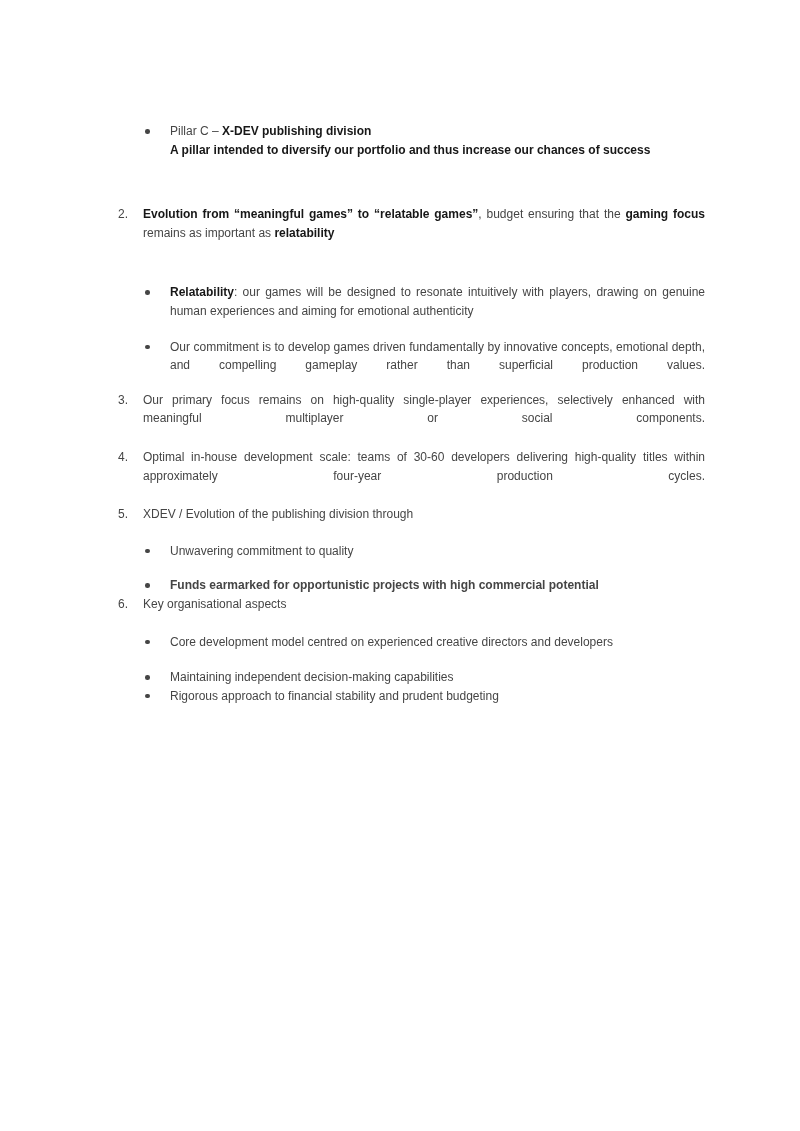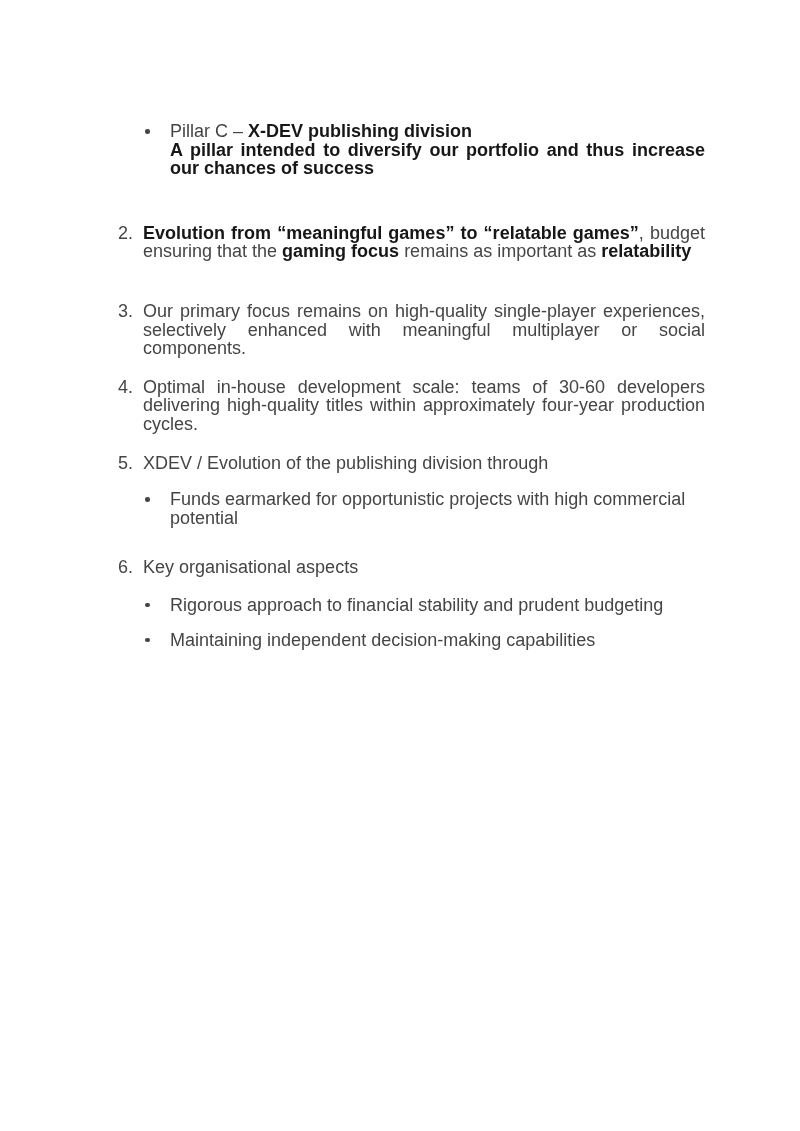--- a/index.html
+++ b/index.html
@@ -8,21 +8,21 @@
     --bold:#171717;
   }
   *{box-sizing:border-box;}
   html,body{margin:0;padding:0;background:#fff;}
   .page{
     position:relative;
     width:800px;height:1131px;
     background:var(--bg);
     overflow:hidden;
     font-family:"Liberation Sans", sans-serif;
-    font-size:18px;
+    font-size:12px;
     line-height:18.6px;
     color:var(--text);
     font-weight:400;
   }
   .content{
     position:absolute;
     left:118px;top:122px;
     width:587px;
   }
   p{margin:0;}
@@ -38,21 +38,21 @@
   .blt-col{flex:0 0 25px;padding-top:7px;}
   .dot{
     display:block;
     width:4.5px;height:4.5px;
     border-radius:50%;
     background:var(--text);
   }
   .body{flex:1 1 auto;min-width:0;}
   
   .mb-46{margin-bottom:46px;} .mb-41{margin-bottom:41px;}
-  .mb-31{margin-bottom:31px;} .mb-20{margin-bottom:20px;}
+  .mb-31{font-weight:bold;} .mb-20{margin-bottom:20px;}
   .mb-19{margin-bottom:19px;} .mb-18{margin-bottom:18px;}
   .mb-17{margin-bottom:17px;} .mb-16{margin-bottom:16px;}
 </style>
 </head>
 <body>
 
 <div class="page">
   <div class="content">
 
     <div class="li blt mb-46">
@@ -65,22 +65,38 @@
       </div>
     </div>
 
     <div class="li mb-41">
       <span class="num-col">2.</span>
       <div class="body">
         <p class="just"><b>Evolution from “meaningful games” to “relatable games”</b><span>, budget ensuring that the </span><b>gaming focus</b><span> remains as important as </span><b>relatability</b></p>
       </div>
     </div>
 
+    <div class="li blt mb-17">
+      <span class="blt-col">
+          <span class="dot"></span>
+        </span>
+      <div class="body">
+        <p class="just"><b>Relatability</b><span>: our games will be designed to resonate intuitively with players, drawing on genuine human experiences and aiming for emotional authenticity</span></p>
+      </div>
+    </div>
 
 
+    <div class="li blt mb-16">
+      <span class="blt-col">
+          <span class="dot"></span>
+        </span>
+      <div class="body">
+        <p class="just-all"><span>Our commitment is to develop games driven fundamentally by innovative concepts, emotional depth, and compelling gameplay rather than superficial production values.</span></p>
+      </div>
+    </div>
 
     <div class="li mb-20">
       <span class="num-col">3.</span>
       <div class="body">
         <p class="just-all">Our primary focus remains on high-quality single-player experiences, selectively enhanced with meaningful multiplayer or social components.</p>
       </div>
     </div>
 
     <div class="li mb-20">
       <span class="num-col">4.</span>
@@ -89,53 +105,69 @@
       </div>
     </div>
 
     <div class="li mb-18">
       <span class="num-col">5.</span>
       <div class="body">
         <p>XDEV / Evolution of the publishing division through</p>
       </div>
     </div>
 
+    <div class="li blt mb-16">
+      <span class="blt-col">
+          <span class="dot"></span>
+        </span>
+      <div class="body">
+        <p>Unwavering commitment to quality</p>
+      </div>
+    </div>
 
 
 
 
     <div class="li blt mb-31">
       <span class="blt-col">
           <span class="dot"></span>
         </span>
       <div class="body">
         <p>Funds earmarked for opportunistic projects with high commercial potential</p>
       </div>
     </div>
 
     <div class="li mb-19">
       <span class="num-col">6.</span>
       <div class="body">
         <p>Key organisational aspects</p>
       </div>
     </div>
 
-
-    <div class="li blt mb-16">
+    <div class="li blt mb-17">
       <span class="blt-col">
           <span class="dot"></span>
         </span>
       <div class="body">
-        <p>Rigorous approach to financial stability and prudent budgeting</p>
+        <p class="just">Core development model centred on experienced creative directors and developers</p>
       </div>
     </div>
 
     <div class="li blt">
       <span class="blt-col">
           <span class="dot"></span>
         </span>
       <div class="body">
         <p>Maintaining independent decision-making capabilities</p>
       </div>
     </div>
 
+    <div class="li blt mb-16">
+      <span class="blt-col">
+          <span class="dot"></span>
+        </span>
+      <div class="body">
+        <p>Rigorous approach to financial stability and prudent budgeting</p>
+      </div>
+    </div>
+
   </div>
 </div>
 
 </body></html>

